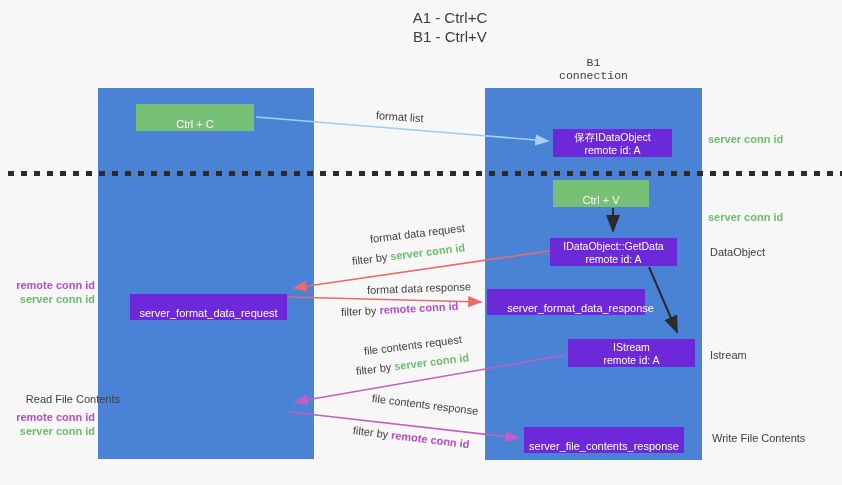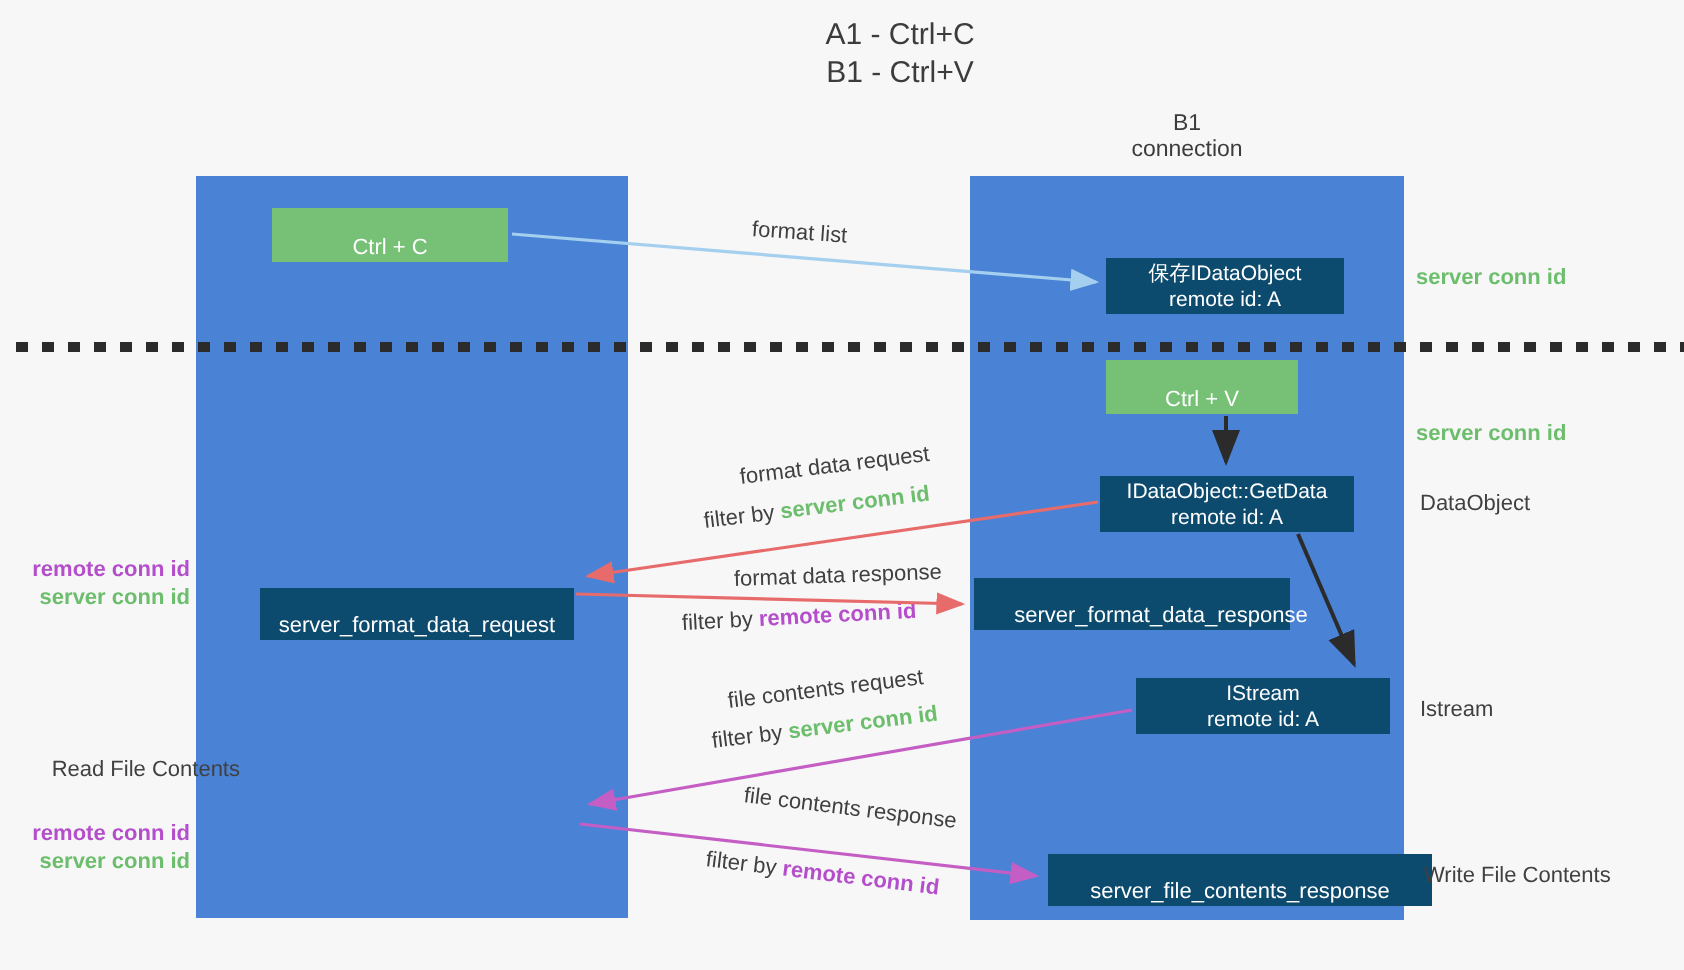--- a/index.html
+++ b/index.html
@@ -17,21 +17,21 @@
   .lane {
     background:#4a82d6;
   }
   .lane-header {
     text-align:center; font-size:11.5px; line-height:13px; color:#3c3c3c;
   }
   .node {
     display:flex; flex-direction:column; align-items:center; justify-content:flex-end;
     color:#fff; font-size:11px; line-height:13px; text-align:center;
   }
-  .orange { background:#0c4a6e; }
+  .orange { background:#6d28d9; }
   .green-box { background:#77c177; }
   .divider {
     left:8px; top:171px; width:834px; height:5px;
     background:repeating-linear-gradient(90deg,#2b2b2b 0 6px,transparent 6px 13px);
   }
   .mlabel { font-size:11px; color:#404040; white-space:nowrap; transform-origin:left center; }
   .side-label { font-size:11px; color:#404040; white-space:nowrap; }
   .green-text { color:#6cbd6c; font-weight:bold; }
   .purple-text { color:#b44ecb; font-weight:bold; }
   .right-block { text-align:right; font-size:11px; line-height:14px; }
@@ -43,21 +43,21 @@
 <div id="canvas">
 
   <div class="abs title" style="left:0;top:8px;margin-left:40px;">
     <div>A1 - Ctrl+C</div>
     <div>B1 - Ctrl+V</div>
   </div>
 
   <div class="abs lane-header" style="left:98px;top:56px;width:216px;margin-top:44px;">
     <div>A1</div>
   </div>
-  <div class="abs lane-header" style="left:485px;top:56px;width:217px;">
+  <div class="abs lane-header" style="left:485px;top:56px;width:217px;font-family:Liberation Mono, monospace;">
     <div>B1</div>
     <div>connection</div>
   </div>
 
   <div class="abs lane" style="left:98px;top:88px;width:216px;height:371px;"></div>
   <div class="abs lane" style="left:485px;top:88px;width:217px;height:372px;"></div>
 
   <div class="abs divider"></div>
 
   <div class="abs node green-box" style="left:136px;top:104px;width:118px;height:27px;">
@@ -85,21 +85,21 @@
   <div class="abs node orange" style="left:487px;top:289px;width:158px;height:26px;padding-left:29px;">
     <span>server_format_data_response</span>
   </div>
 
   <div class="abs node orange" style="left:568px;top:339px;width:127px;height:28px;font-size:10.5px;">
     <span>IStream</span>
     <span>remote id: A</span>
   </div>
 
 
-  <div class="abs node orange" style="left:524px;top:427px;width:192px;height:26px;">
+  <div class="abs node orange" style="left:524px;top:427px;width:160px;height:26px;">
     <span>server_file_contents_response</span>
   </div>
 
   <div class="abs mlabel" style="left:376px;top:109px;transform:rotate(4deg);">format list</div>
 
   <div class="abs mlabel" style="left:370px;top:233px;transform:rotate(-7deg);">format data request</div>
   <div class="abs mlabel" style="left:352px;top:255px;transform:rotate(-7deg);">
     <span>filter by </span><span class="green-text">server conn id</span>
   </div>
   <div class="abs mlabel" style="left:367px;top:284px;transform:rotate(-2deg);">format data response</div>
@@ -119,21 +119,21 @@
   <div class="abs side-label green-text" style="left:708px;top:133px;">server conn id</div>
   <div class="abs side-label green-text" style="left:708px;top:211px;">server conn id</div>
   <div class="abs side-label" style="left:710px;top:246px;">DataObject</div>
   <div class="abs side-label" style="left:710px;top:349px;">Istream</div>
   <div class="abs side-label" style="left:712px;top:432px;">Write File Contents</div>
 
   <div class="abs right-block" style="left:0;top:278px;width:95px;">
     <div class="purple-text">remote conn id</div>
     <div class="green-text">server conn id</div>
   </div>
-  <div class="abs right-block" style="left:0;top:378px;width:120px;">
+  <div class="abs right-block" style="left:0;top:392px;width:120px;">
     <div style="color:#404040;">Read File Contents</div>
   </div>
   <div class="abs right-block" style="left:0;top:410px;width:95px;">
     <div class="purple-text">remote conn id</div>
     <div class="green-text">server conn id</div>
   </div>
 
   <svg class="arrows" width="842" height="485" viewBox="0 0 842 485">
     <defs>
       <marker id="ah-blue" markerWidth="9" markerHeight="8" refX="8" refY="3.5" orient="auto">

